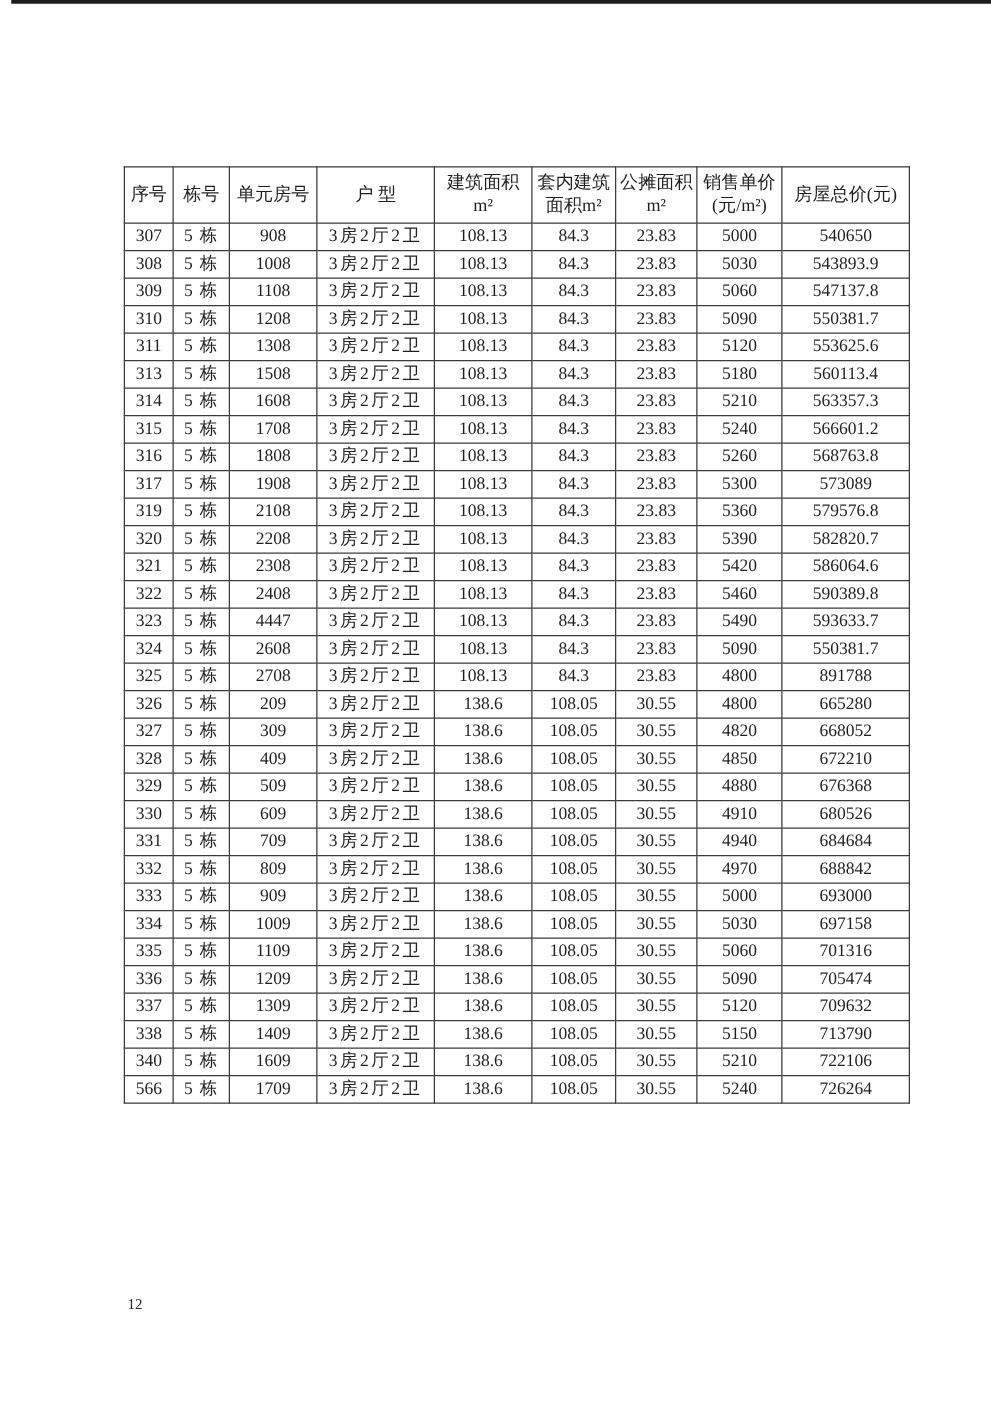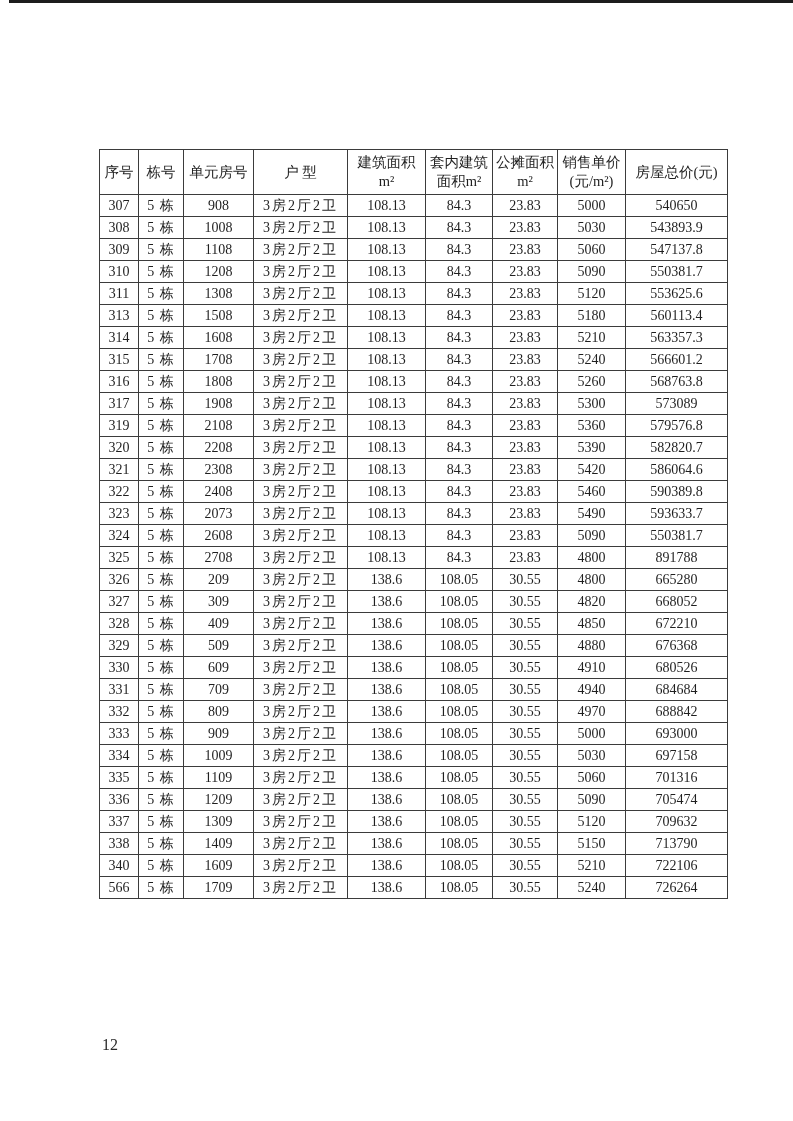--- a/index.html
+++ b/index.html
@@ -23,21 +23,20 @@
     height: 3px;
     background: #1c1c1c;
   }
   table.price-table {
     position: absolute;
     left: 99px;
     top: 133px;
     width: 628px;
     border-collapse: collapse;
     table-layout: fixed;
-    margin-top: 16px;
   }
   table.price-table th,
   table.price-table td {
     border: 1.5px solid #3b3b3b;
     text-align: center;
     vertical-align: middle;
     padding: 0;
     font-weight: normal;
     overflow: hidden;
   }
@@ -56,21 +55,21 @@
   table.price-table td:nth-child(4) {
     letter-spacing: 2px;
   }
   table.price-table td:nth-child(2) {
     letter-spacing: 1px;
   }
   .page-number {
     position: absolute;
     left: 102px;
     top: 1036px;
-    font-size: 16px;
+    font-size: 12px;
     color: #2a2a2a;
   }
 </style>
 </head>
 <body>
 
 <div class="scan-artifact-top"></div>
 
 <table class="price-table">
   <colgroup>
@@ -252,21 +251,21 @@
         <td>3房2厅2卫</td>
         <td>108.13</td>
         <td>84.3</td>
         <td>23.83</td>
         <td>5460</td>
         <td>590389.8</td>
       </tr>
       <tr>
         <td>323</td>
         <td>5 栋</td>
-        <td>2073</td>
+        <td>4447</td>
         <td>3房2厅2卫</td>
         <td>108.13</td>
         <td>84.3</td>
         <td>23.83</td>
         <td>5490</td>
         <td>593633.7</td>
       </tr>
       <tr>
         <td>324</td>
         <td>5 栋</td>

